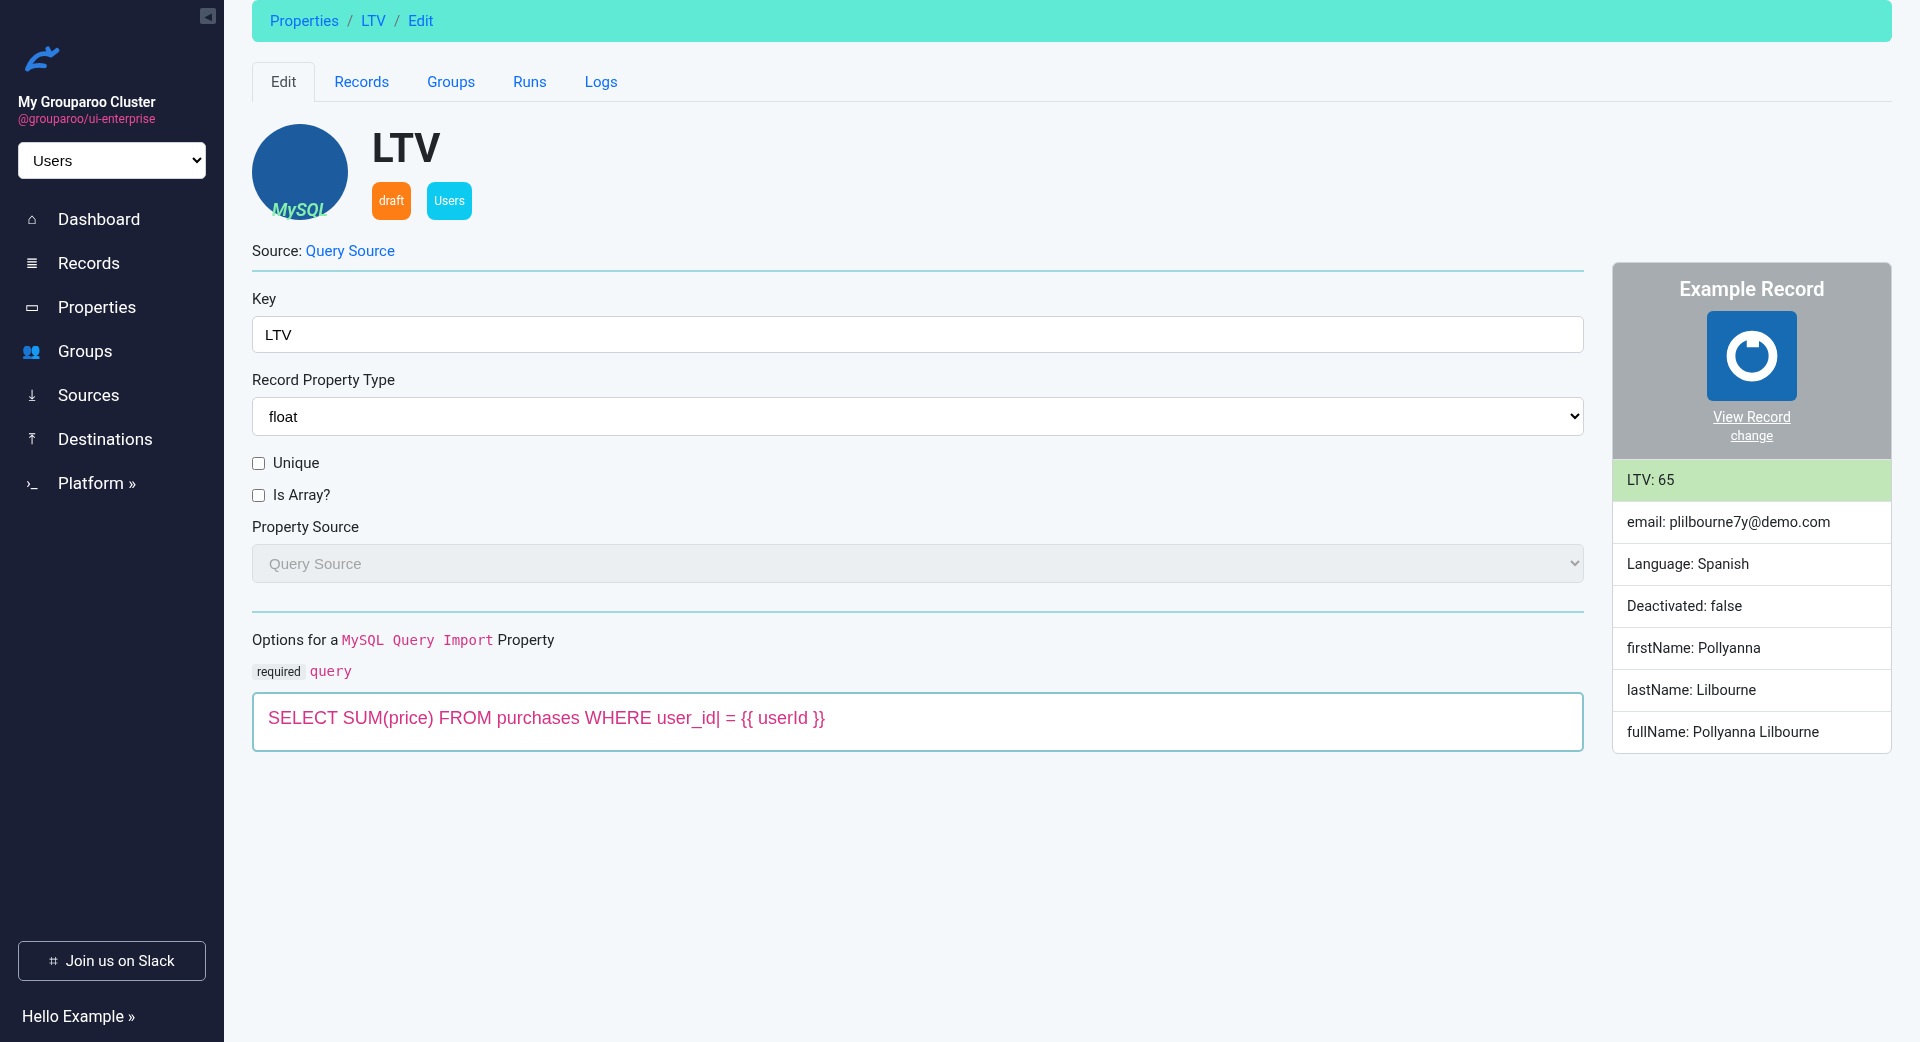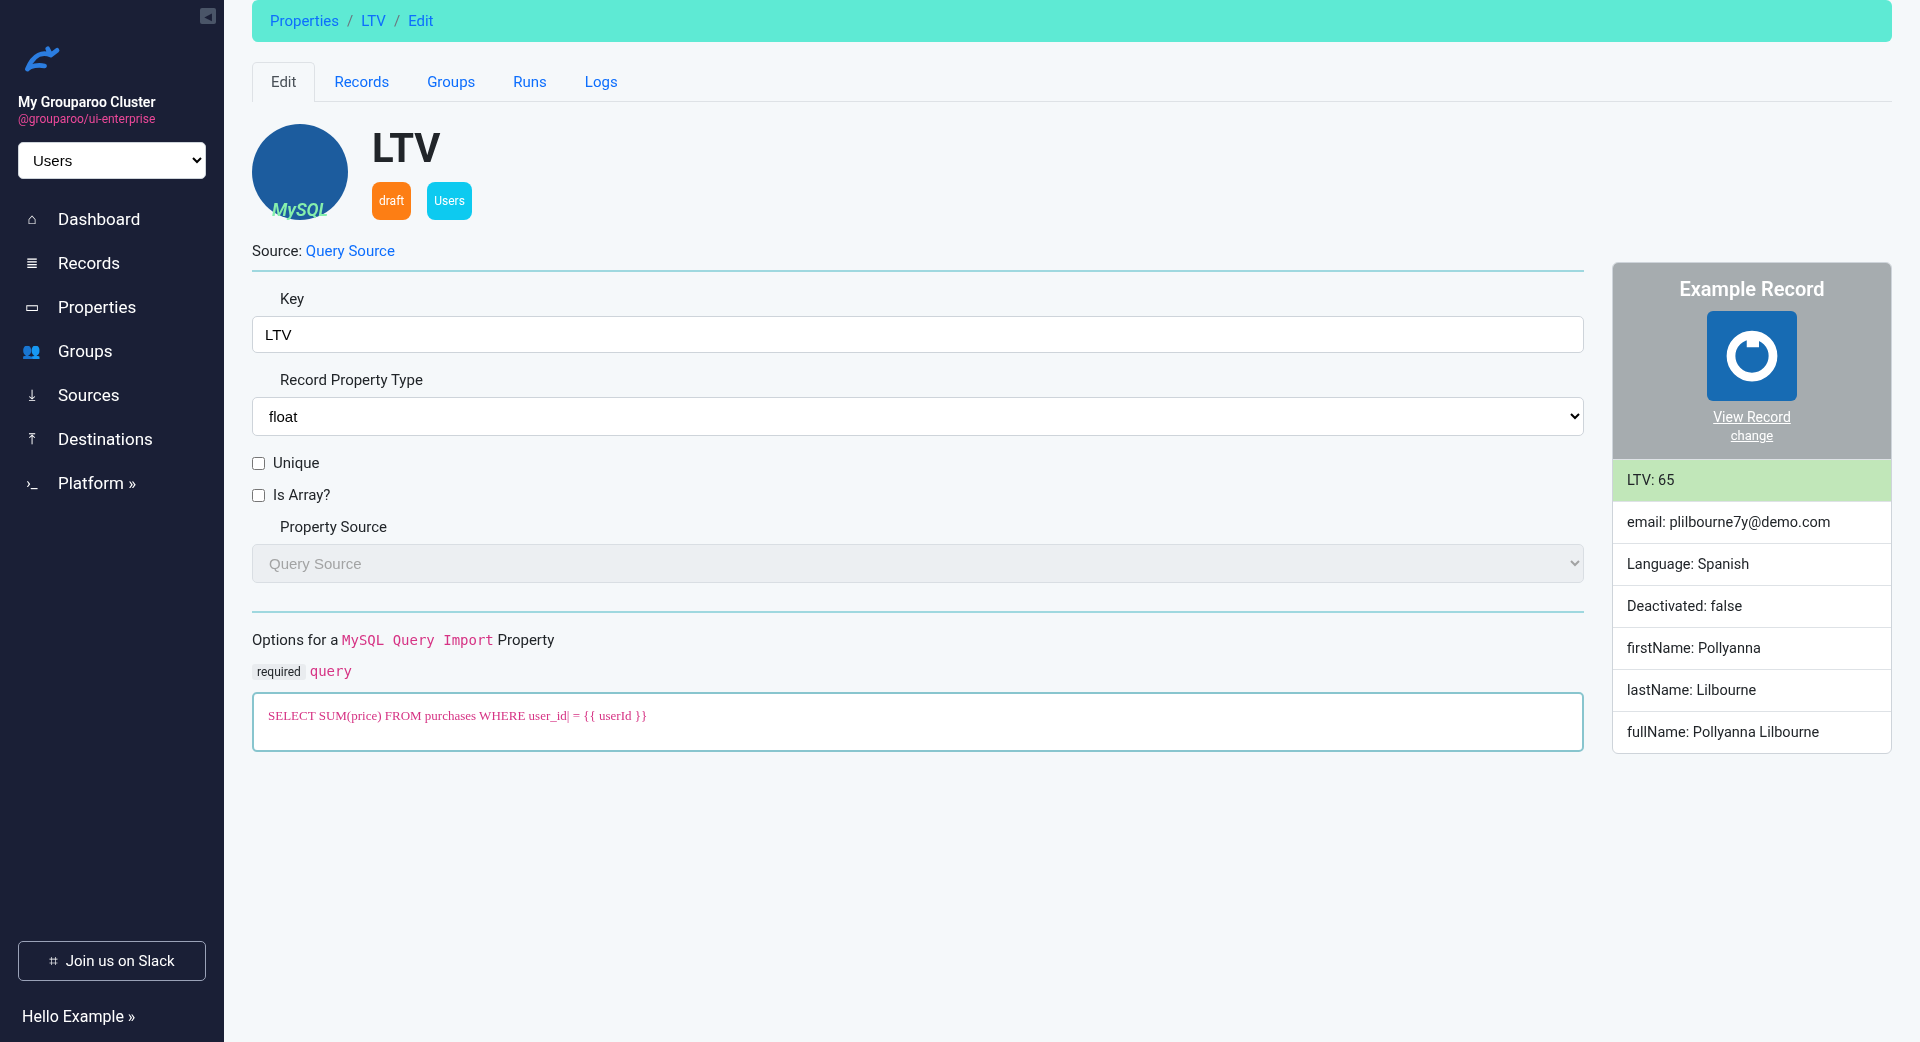--- a/index.html
+++ b/index.html
@@ -34,29 +34,29 @@
 .badge { display: inline-block; font-size: 12px; padding: 12px 7px; border-radius: 8px; color: #fff; margin-right: 16px; }
 .badge-draft { background: #fd7e14; }
 .badge-users { background: #0dcaf0; }
 
 .content-row { display: flex; gap: 28px; }
 .form-col { flex: 1; }
 .source-line { font-size: 15px; margin-bottom: 6px; }
 .source-line a { color: #0d6efd; text-decoration: none; cursor: pointer; }
 hr.teal { border: none; border-top: 2px solid #9fd8df; margin: 10px 0 18px; }
 
-.form-label { font-size: 15px; margin-bottom: 8px; display: block; margin-left: 28px; }
+.form-label { font-size: 15px; margin-bottom: 8px; display: block; }
 .form-input, .form-select { width: 100%; padding: 9px 12px; font-size: 15px; border: 1px solid #ced4da; border-radius: 5px; margin-bottom: 18px; background: #fff; }
 .form-select[disabled] { background: #e9ecef; }
 .check-row { display: flex; align-items: center; gap: 8px; margin-bottom: 14px; font-size: 15px; }
 .options-line { font-size: 15px; margin: 2px 0 12px; }
 .code-inline { color: #d63384; font-family: ui-monospace, monospace; font-size: 14px; }
 .req-badge { background: #e9ecef; color: #212529; font-size: 12px; padding: 1px 5px; border-radius: 3px; }
 .query-tag { color: #d63384; font-family: ui-monospace, monospace; font-size: 14px; }
-.code-area { width: 100%; border: 2px solid #88c5ce; border-radius: 5px; padding: 14px; font-family: Liberation Serif, serif; font-size: 13px; color: #d63384; min-height: 60px; background: #fff; margin-top: 12px; }
+.code-area { width: 100%; border: 2px solid #88c5ce; border-radius: 5px; padding: 14px; font-family: Liberation Sans, sans-serif; font-size: 18px; color: #d63384; min-height: 60px; background: #fff; margin-top: 12px; }
 
 .example-card { width: 280px; border: 1px solid #ced4da; border-radius: 6px; overflow: hidden; background: #fff; align-self: flex-start; margin-top: 20px; }
 .ex-header { background: #a6acaf; color: #fff; text-align: center; padding: 14px 10px 16px; }
 .ex-header h3 { font-size: 20px; font-weight: 600; margin-bottom: 10px; }
 .avatar { width: 90px; height: 90px; background: #176bb3; border-radius: 6px; margin: 0 auto 8px; display: flex; align-items: center; justify-content: center; }
 .avatar svg { width: 56px; height: 56px; }
 .ex-header a { color: #fff; text-decoration: underline; font-size: 14px; display: block; cursor: pointer; }
 .ex-header .change { font-size: 13px; margin-top: 3px; }
 .ex-row { padding: 12px 14px; border-top: 1px solid #dee2e6; font-size: 14.5px; }
 .ex-row.highlight { background: #c1e7b9; }

